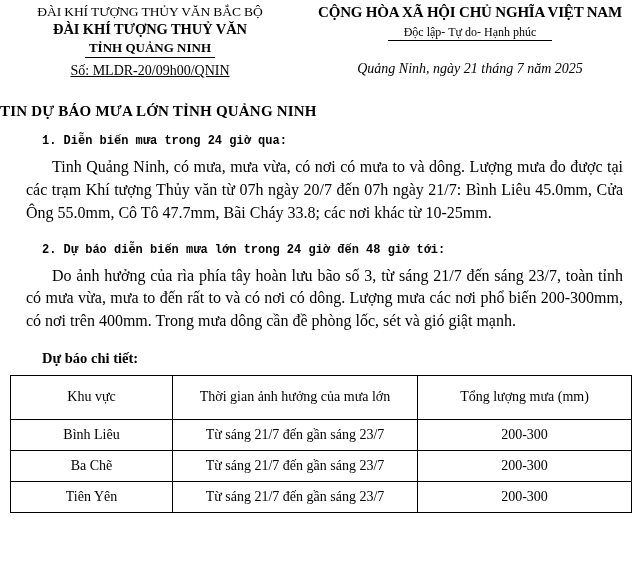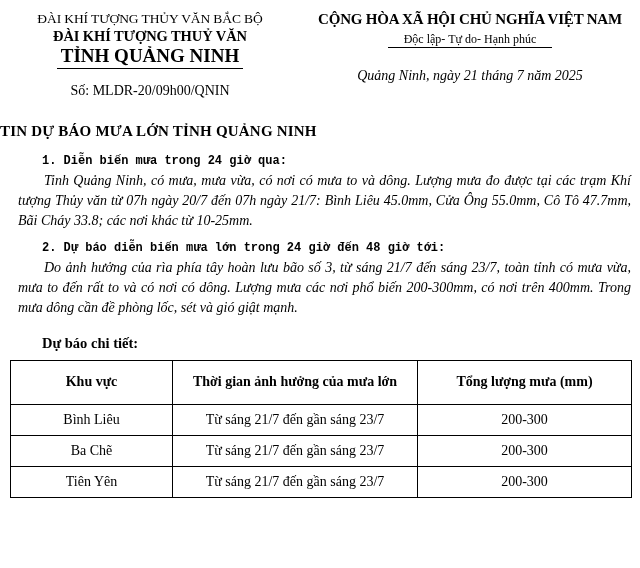--- a/index.html
+++ b/index.html
@@ -20,21 +20,21 @@
     width: 640px;
     height: 568px;
     box-sizing: border-box;
   }
 
   
   .doc-header {
     display: flex;
     flex-direction: row;
     align-items: flex-start;
-    padding-top: 11px;
+    padding-top: 4px;
   }
   .header-left {
     width: 300px;
     text-align: center;
     line-height: 1.18;
   }
   .header-right {
     width: 340px;
     text-align: center;
     line-height: 1.18;
@@ -43,30 +43,31 @@
     font-size: 13.5px;
     letter-spacing: -0.1px;
   }
   .org-name {
     font-size: 14.5px;
     font-weight: bold;
     letter-spacing: -0.1px;
     margin-top: 1px;
   }
   .org-prov {
-    font-size: 19px;
+    font-size: 13px;
     font-weight: bold;
     display: inline-block;
     border-bottom: 1.4px solid #000;
     padding: 0 4px 1px 4px;
     line-height: 1.15;
   }
   .doc-number {
     font-size: 14px;
-    margin-top: 14px;
+    margin-top: 5px;
+    text-decoration: underline;
   }
   .nation {
     font-size: 15px;
     font-weight: bold;
     letter-spacing: -0.2px;
   }
   .motto {
     font-size: 12px;
     display: inline-block;
     border-bottom: 1.2px solid #000;
@@ -94,26 +95,25 @@
     padding: 0 9px 0 18px;
   }
   .section-heading {
     font-size: 12px;
     font-weight: bold;
     text-indent: 24px;
     margin-bottom: 3px;
     font-family: Liberation Mono, monospace;
   }
   .para {
-    font-size: 14px;
+    font-size: 16px;
     text-align: justify;
     text-indent: 26px;
     line-height: 1.42;
-    margin: 0;
-    font-style: italic;
+    margin: 8px;
   }
   .section-gap {
     height: 10px;
   }
   .detail-label {
     font-size: 14.5px;
     font-weight: bold;
     text-indent: 24px;
     margin-top: 17px;
     margin-bottom: 8px;
@@ -129,21 +129,21 @@
     table-layout: fixed;
   }
   table.forecast th,
   table.forecast td {
     border: 1.4px solid #000;
     text-align: center;
     font-size: 14px;
     padding: 0;
   }
   table.forecast th {
-    font-weight: bold;
+    font-weight: normal;
     height: 43px;
     vertical-align: middle;
   }
   table.forecast td {
     height: 30px;
     vertical-align: middle;
   }
   col.c-area   { width: 162px; }
   col.c-time   { width: 245px; }
   col.c-amount { width: 214px; }

